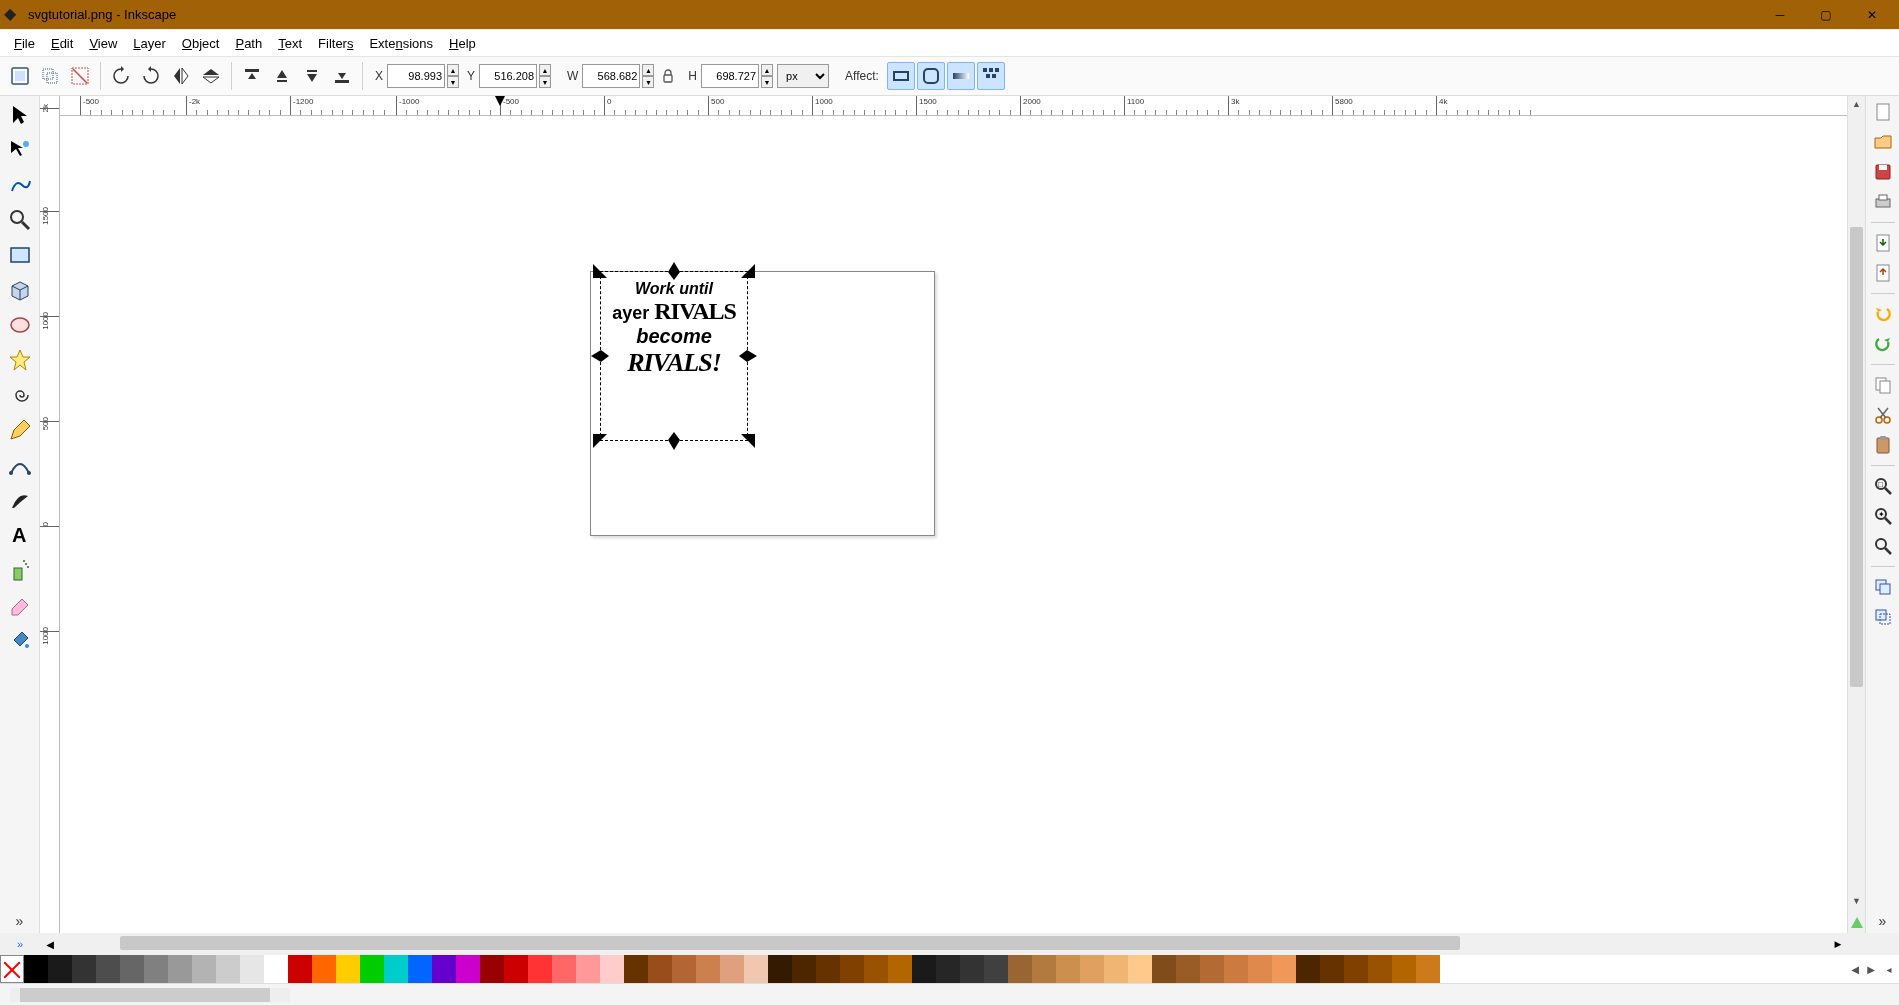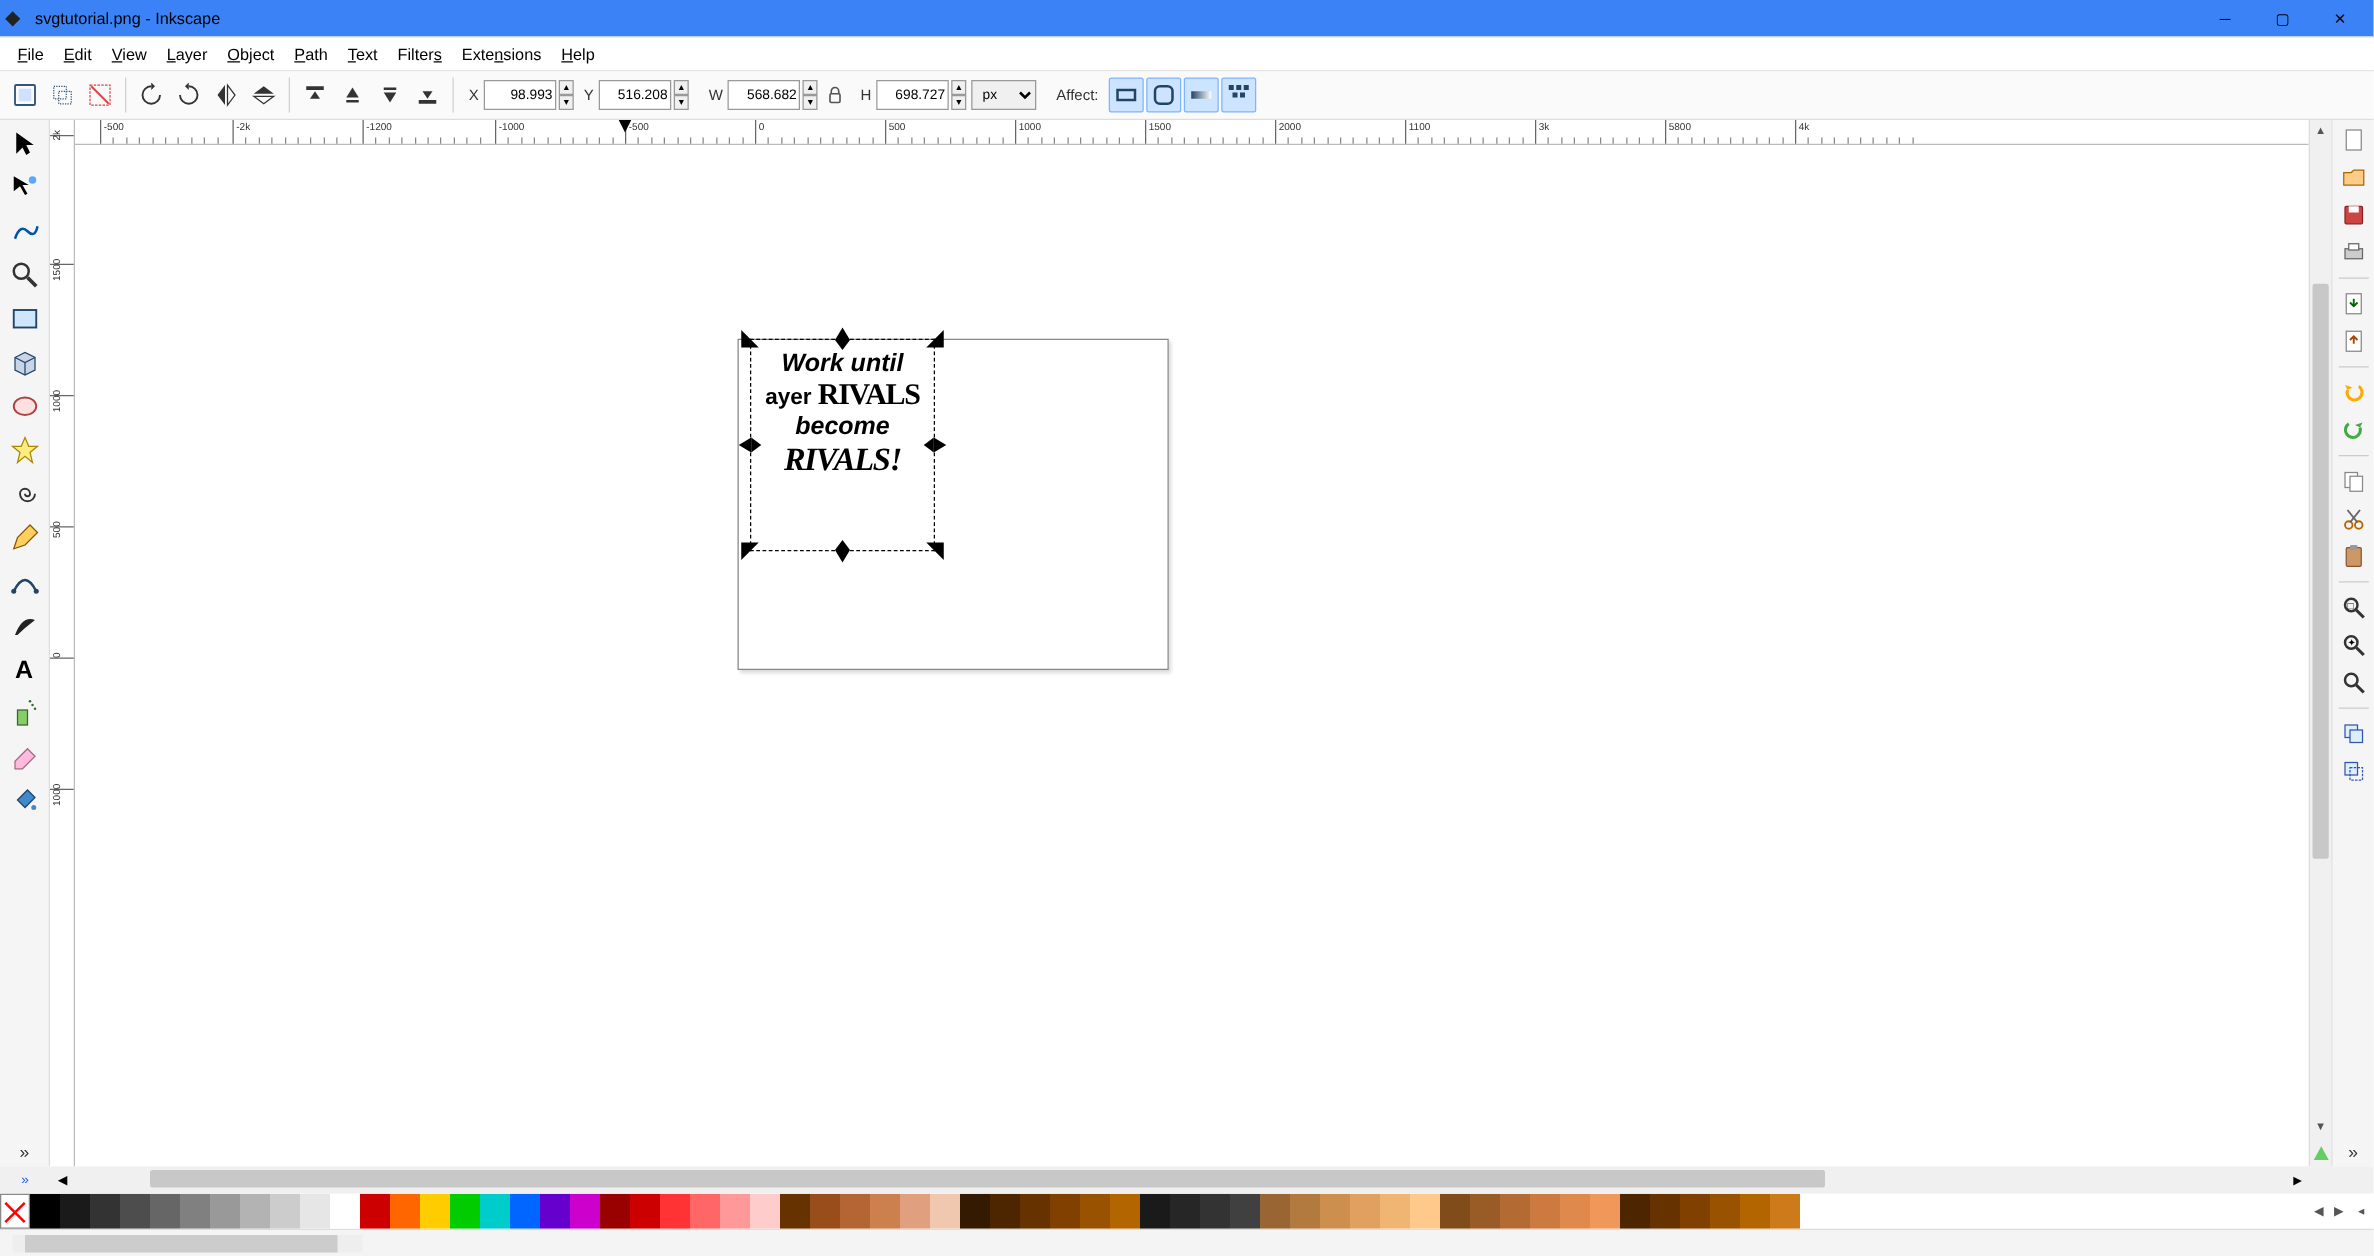--- a/index.html
+++ b/index.html
@@ -1,18 +1,18 @@
 <!DOCTYPE html>
 <html><head>
 <meta charset="utf-8">
 <style>
 * { box-sizing: border-box; margin: 0; padding: 0; font-family: "Segoe UI", Tahoma, sans-serif; user-select: none; }
 html, body { width: 1899px; height: 1005px; overflow: hidden; background: #fff; }
 
-.titlebar { height: 30px; display: flex; align-items: center; padding: 0 4px; background: #3b82f6; border-bottom: 1px solid #eee; }
+.titlebar { height: 30px; display: flex; align-items: center; padding: 0 4px; background: #a16207; border-bottom: 1px solid #eee; }
 .titlebar .app-icon { width: 18px; height: 18px; position: relative; margin-right: 6px; }
 .titlebar .app-icon::before { content: "◆"; position: absolute; left: 0; top: -2px; color: #222; font-size: 16px; }
 .titlebar .title { font-size: 13px; color: #000; }
 .titlebar .win-controls { margin-left: auto; display: flex; }
 .titlebar .win-btn { width: 46px; height: 30px; display: flex; align-items: center; justify-content: center; font-size: 12px; color: #000; cursor: pointer; }
 
 .menubar { height: 26px; display: flex; align-items: center; padding: 0 6px; background: #fff; }
 .menubar .menu-item { padding: 2px 8px; font-size: 13px; color: #000; cursor: pointer; }
 .menubar .menu-item .ul { text-decoration: underline; }
 
@@ -43,21 +43,21 @@
 .ruler-h { height: 20px; background: #fff; border-bottom: 1px solid #bbb; position: relative; font-size: 8px; overflow: hidden; }
 .ruler-h .tick-major { position: absolute; top: 0; height: 20px; border-left: 1px solid #666; }
 .ruler-h .tick-major span { position: absolute; left: 2px; top: 1px; font-size: 8px; color: #333; white-space: nowrap; }
 .ruler-h .tick-minor { position: absolute; top: 14px; height: 6px; border-left: 1px solid #888; }
 .ruler-h .guide-marker { position: absolute; top: 0; width: 0; height: 0; border-left: 5px solid transparent; border-right: 5px solid transparent; border-top: 10px solid #000; transform: translateX(-5px); }
 
 .canvas-viewport { flex: 1; background: #fff; position: relative; overflow: hidden; }
 .canvas-page { position: absolute; left: 530px; top: 155px; width: 345px; height: 265px; background: #fff; border: 1px solid #888; box-shadow: 2px 2px 3px rgba(0,0,0,0.15); }
 .selected-obj { position: absolute; left: 540px; top: 155px; width: 148px; height: 170px; border: 1px dashed #000; }
 .selected-obj .text-content { font-family: cursive; text-align: center; padding: 8px 4px; font-weight: bold; }
-.selected-obj .line1 { font-size: 20px; font-style: italic; }
+.selected-obj .line1 { font-size: 16px; font-style: italic; }
 .selected-obj .line2 { font-size: 18px; }
 .selected-obj .line2 .em { font-style: normal; font-family: Georgia, serif; font-size: 24px; letter-spacing: -1px; font-weight: 900; }
 .selected-obj .line3 { font-size: 20px; font-style: italic; }
 .selected-obj .line4 { font-family: Georgia, serif; font-size: 26px; font-style: italic; letter-spacing: -1px; font-weight: 900; }
 .sel-handle { position: absolute; width: 0; height: 0; }
 .sel-handle.arrow-diag-nw { border-bottom: 14px solid #000; border-right: 14px solid transparent; left: -8px; top: -8px; }
 .sel-handle.arrow-diag-ne { border-bottom: 14px solid #000; border-left: 14px solid transparent; right: -8px; top: -8px; }
 .sel-handle.arrow-diag-sw { border-top: 14px solid #000; border-right: 14px solid transparent; left: -8px; bottom: -8px; }
 .sel-handle.arrow-diag-se { border-top: 14px solid #000; border-left: 14px solid transparent; right: -8px; bottom: -8px; }
 .sel-handle.arrow-mid-n, .sel-handle.arrow-mid-s { left: 50%; transform: translateX(-6px); }

